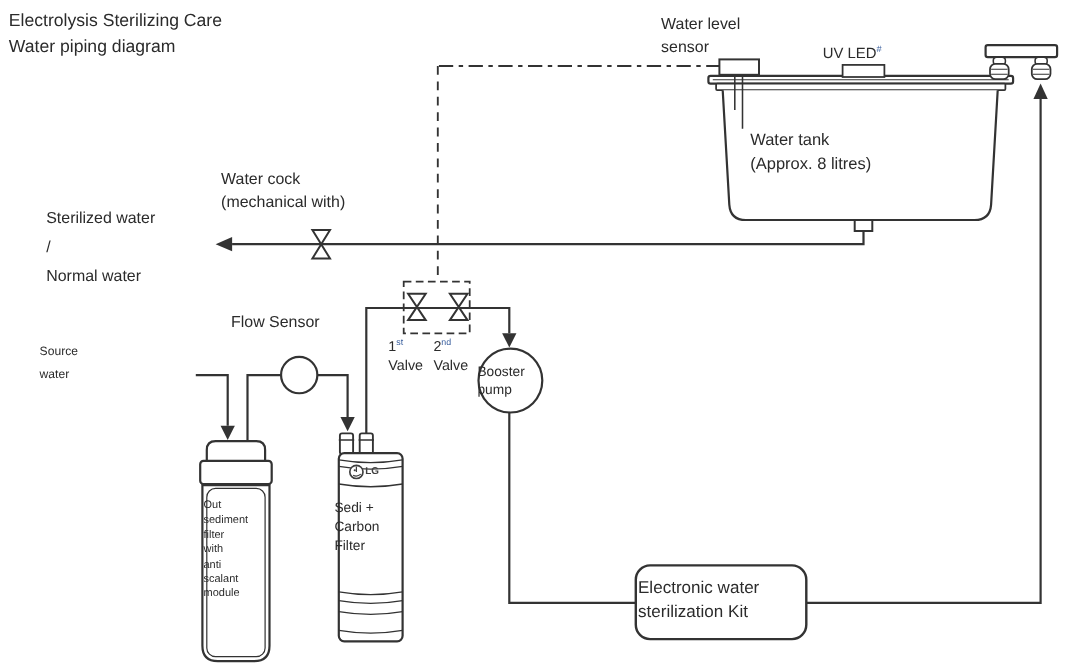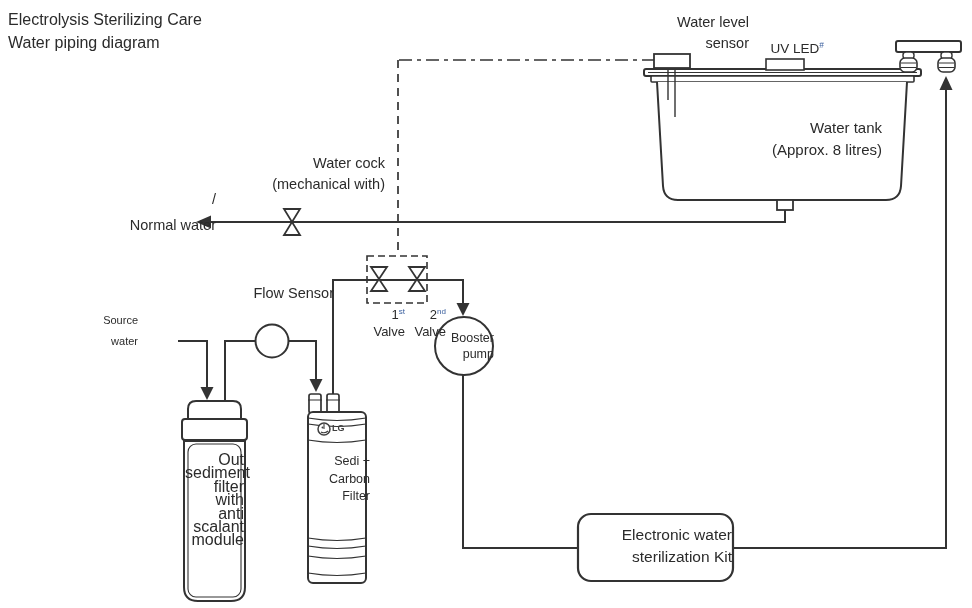--- a/index.html
+++ b/index.html
@@ -1,21 +1,21 @@
 <!DOCTYPE html>
 <html><head>
 <meta charset="utf-8">
 <style>
   html,body{margin:0;padding:0;background:#ffffff;}
   .canvas{
     position:relative;width:972px;height:604px;background:#ffffff;
     font-family:"Liberation Sans",sans-serif;color:#2b2b2b;overflow:hidden;
   }
   .linework{position:absolute;left:0;top:0;}
-  .lbl{position:absolute;text-align:right;color:#2b2b2b;}
+  .lbl{position:absolute;text-align:left;color:#2b2b2b;}
   .lbl div{white-space:nowrap;}
   sup.bluesup{color:#3a5f9e;font-size:0.62em;vertical-align:super;line-height:0;}
   .ttl{position:absolute;left:8px;top:8px;text-align:left;font-size:16px;line-height:23px;color:#2b2b2b;}
 </style>
 </head>
 <body>
 
 <div class="canvas">
 
   <svg class="linework" width="972" height="608" viewBox="0 0 972 608" fill="none" stroke="#333333" stroke-width="2" stroke-linecap="butt" stroke-linejoin="miter">
@@ -113,20 +113,21 @@
     <div>Water tank</div>
     <div>(Approx. 8 litres)</div>
   </div>
 
   <div class="lbl" style="left:201px;top:153px;width:184px;font-size:14.5px;line-height:21px;">
     <div>Water cock</div>
     <div>(mechanical with)</div>
   </div>
 
   <div class="lbl" style="left:42px;top:186px;width:174px;font-size:14.5px;line-height:26px;">
+    <div>Sterilized water</div>
     <div>/</div>
     <div>Normal water</div>
   </div>
 
   <div class="lbl" style="left:36px;top:310px;width:102px;font-size:11px;line-height:21px;">
     <div>Source</div>
     <div>water</div>
   </div>
 
   <div class="lbl" style="left:210px;top:284px;width:124px;font-size:14.5px;line-height:18px;">
@@ -141,21 +142,21 @@
   <div class="lbl" style="left:394px;top:306px;width:52px;font-size:13px;line-height:17px;">
     <div><span>2</span><sup class="bluesup">nd</sup></div>
     <div>Valve</div>
   </div>
 
   <div class="lbl" style="left:434px;top:331px;width:60px;font-size:12.5px;line-height:15.5px;">
     <div>Booster</div>
     <div>pump</div>
   </div>
 
-  <div class="lbl" style="left:185px;top:453px;width:59px;font-size:16px;line-height:13.4px;">
+  <div class="lbl" style="left:185px;top:453px;width:59px;font-size:10px;line-height:13.4px;">
     <div>Out</div>
     <div>sediment</div>
     <div>filter</div>
     <div>with</div>
     <div>anti</div>
     <div>scalant</div>
     <div>module</div>
   </div>
 
   <div class="lbl" style="left:332px;top:423px;width:22px;font-size:9px;font-weight:bold;color:#3f3f3f;text-align:left;">

